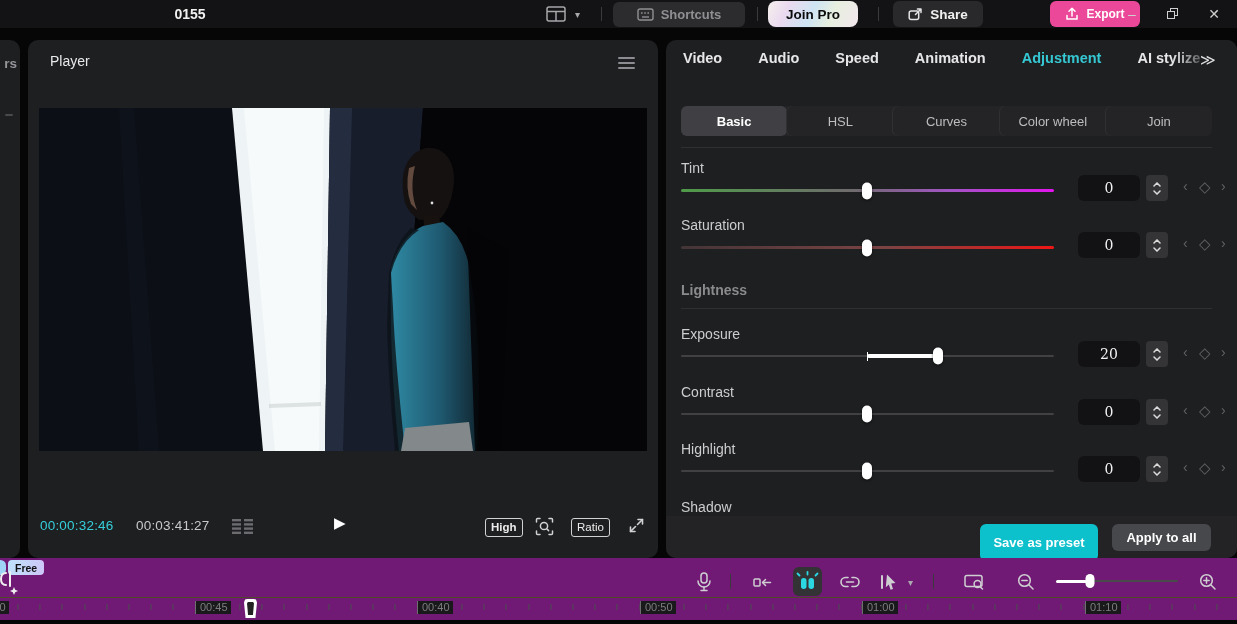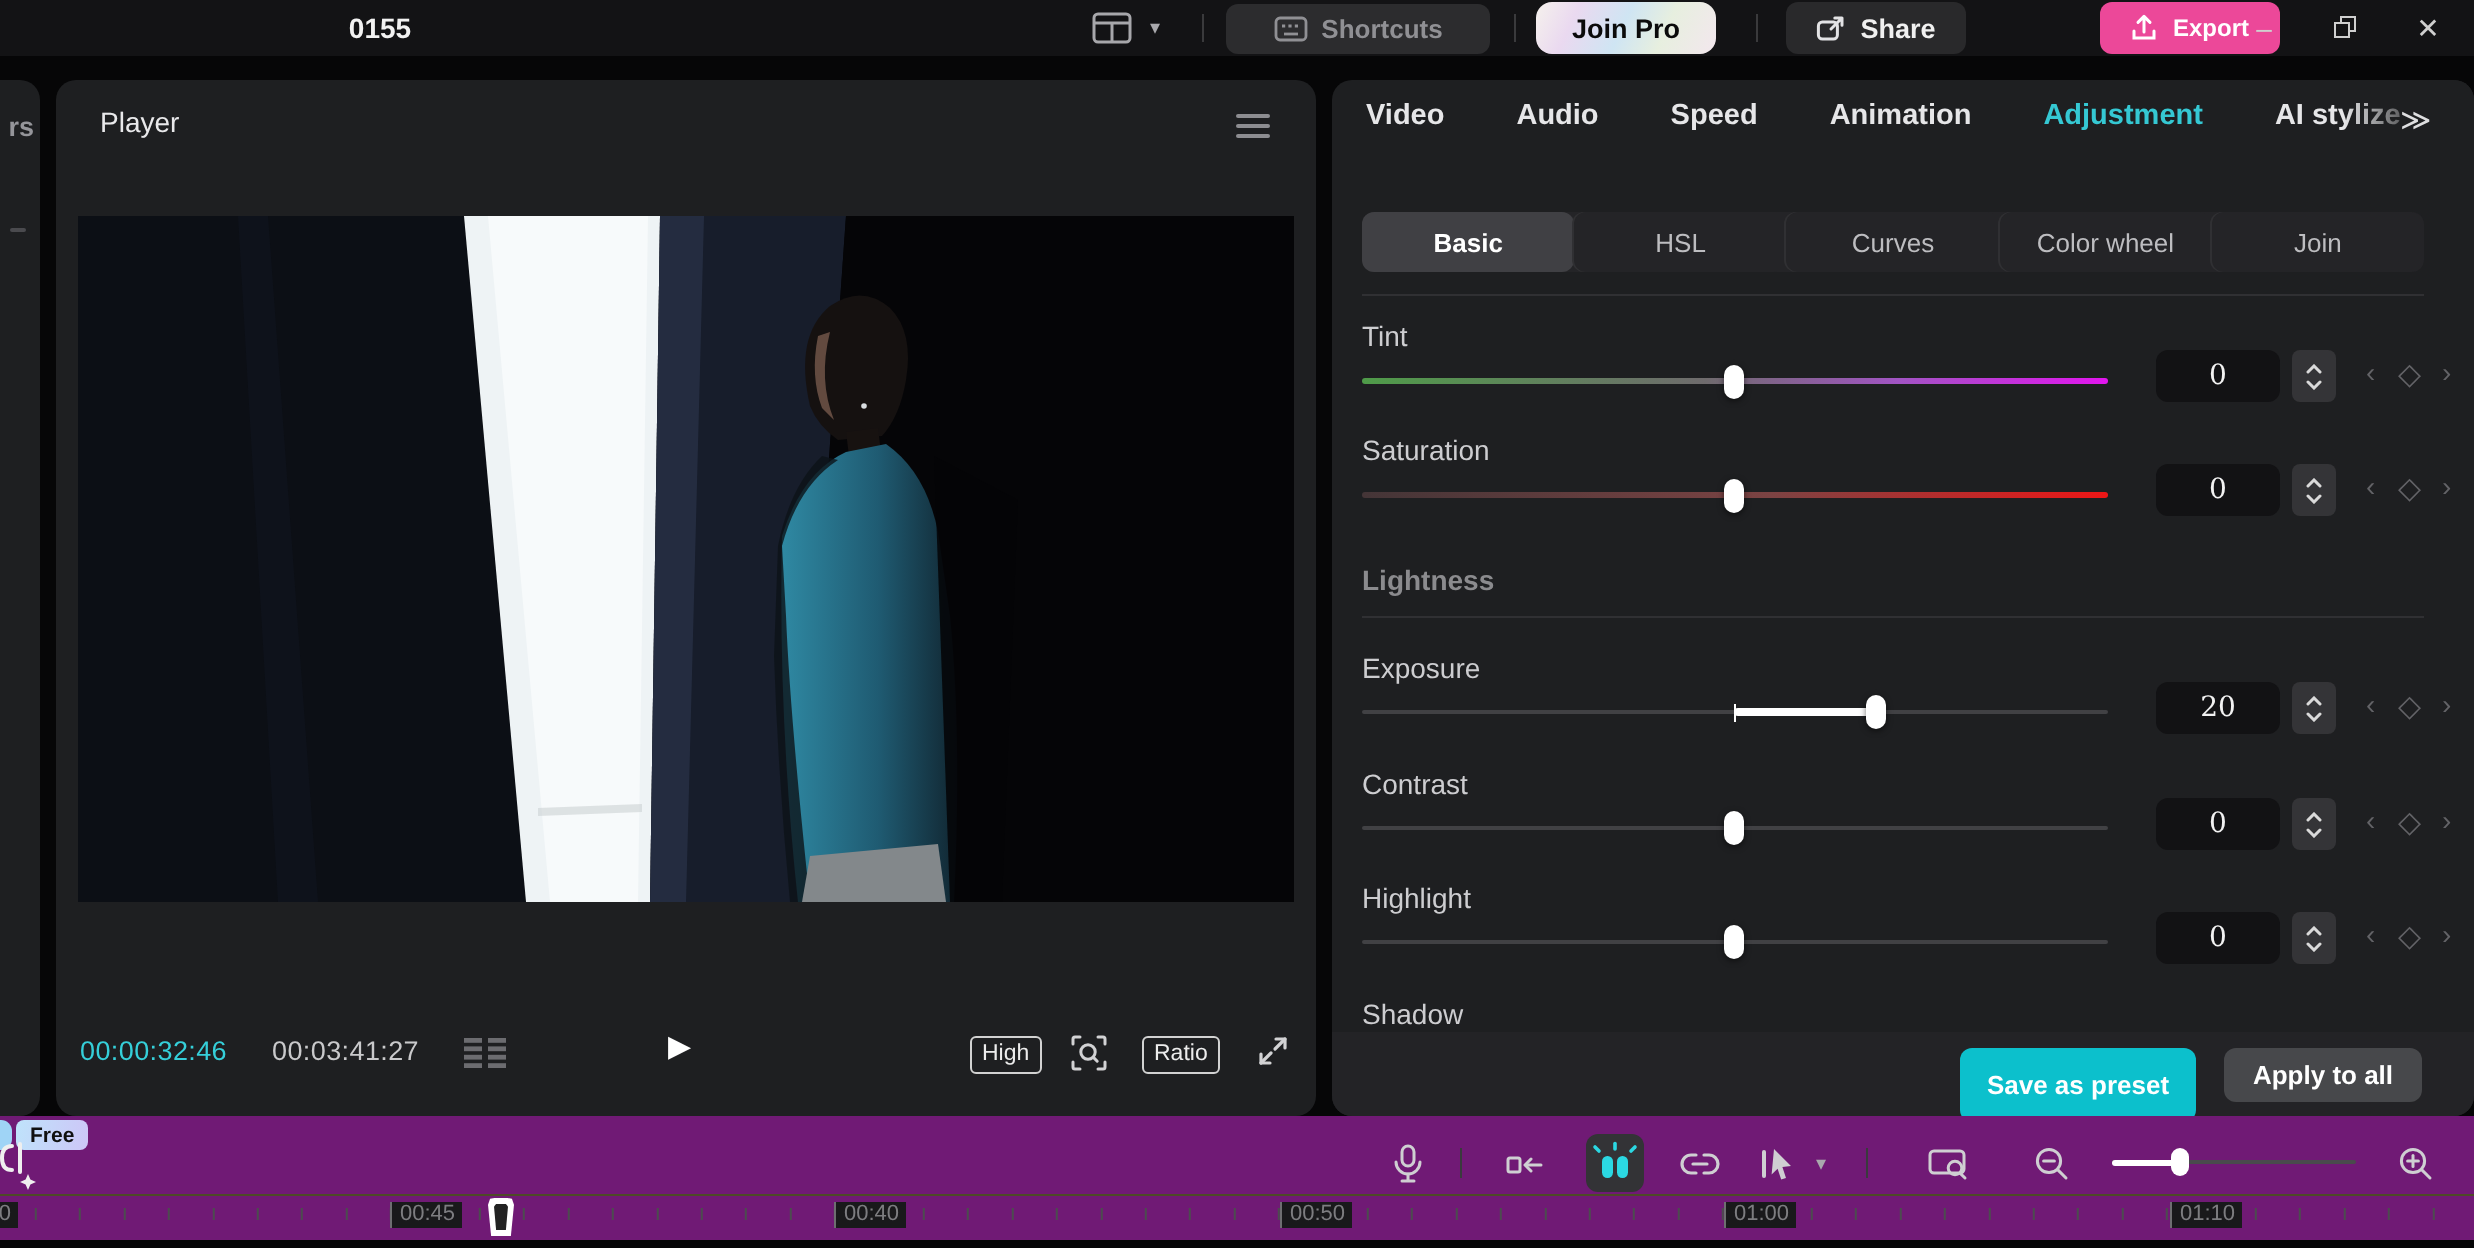--- a/index.html
+++ b/index.html
@@ -228,21 +228,21 @@
             <rect x="12" y="0" width="9" height="2.4"></rect>
             <rect x="12" y="4.2" width="9" height="2.4"></rect>
             <rect x="12" y="8.4" width="9" height="2.4"></rect>
             <rect x="12" y="12.6" width="9" height="2.4"></rect>
           </g>
         </svg>
     </div>
 
     <div class="ab play-tri">▶</div>
 
-    <div class="ab chip nw" style="left:457px;">High</div>
+    <div class="ab chip nw" style="left:457px;font-weight:bold;">High</div>
 
     <div class="ab" style="left:507px;top:477px;">
       <svg width="19" height="19" viewBox="0 0 19 19" fill="none" stroke="#d2d2d4" stroke-width="1.5" stroke-linecap="round">
         <path d="M1.5 5 V2.5 Q1.5 1.5 2.5 1.5 H5"></path>
           <path d="M14 1.5 h2.5 Q17.5 1.5 17.5 2.5 V5"></path>
         <path d="M17.5 14 v2.5 Q17.5 17.5 16.5 17.5 H14"></path>
           <path d="M5 17.5 H2.5 Q1.5 17.5 1.5 16.5 V14"></path>
         <circle cx="9" cy="9" r="3.6"></circle>
           <line x1="11.7" y1="11.7" x2="13.6" y2="13.6"></line>
       </svg>

